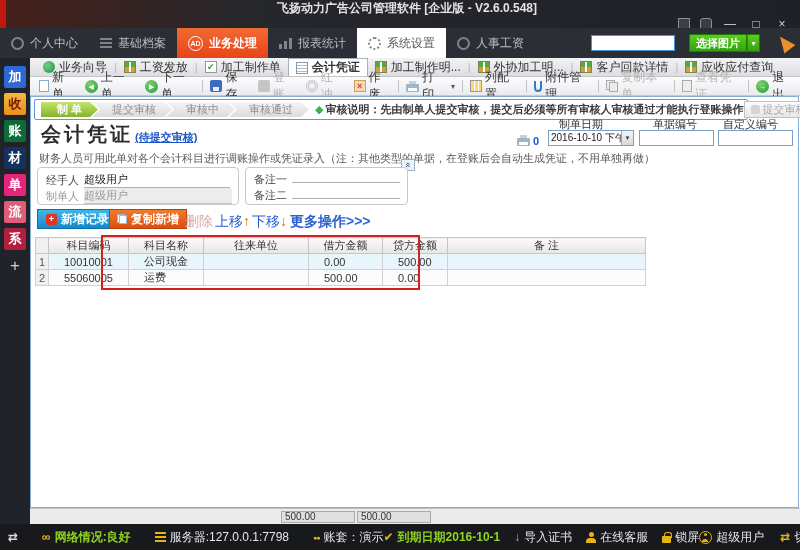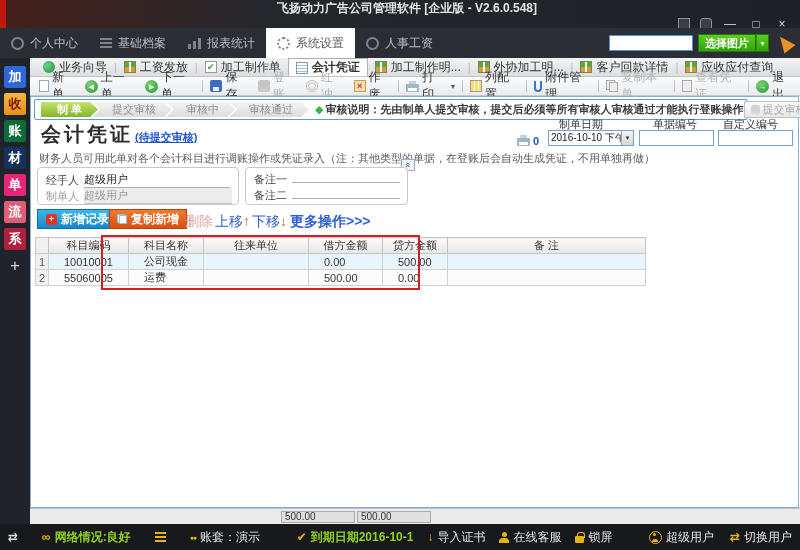--- a/index.html
+++ b/index.html
@@ -22,21 +22,21 @@
   .navtab{display:flex;align-items:center;gap:6px;padding:0 11px;font-size:12px;color:#b9bdc5;}
   .navtab.active{background:linear-gradient(#f26a33,#e84517);color:#fff;font-weight:bold;}
   .navtab.light{background:#fff;color:#555;}
   .nico{display:inline-block;flex:none;}
   .ring{width:13px;height:13px;border:2px solid #7e848e;border-radius:50%;}
   .ring.dotted{border-style:dotted;}
   .hlines{width:12px;height:10px;background:repeating-linear-gradient(#7e848e 0 2px,transparent 2px 4px);}
   .adbadge{width:15px;height:15px;border:1px solid #fff;border-radius:50%;color:#fff;font-size:7px;font-weight:bold;line-height:13px;text-align:center;}
   .cbar{position:relative;width:13px;height:11px;}
   .cbar i{position:absolute;bottom:0;width:3px;background:#7e848e;}
-  .nav-right{margin-left:auto;display:flex;align-items:center;gap:5px;padding-right:8px;}
+  .nav-right{margin-left:auto;display:flex;align-items:center;gap:14px;padding-right:8px;}
   .nav-input{width:84px;height:16px;border:1px solid #4a90d9;background:#fff;}
   .pick-btn{height:18px;background:linear-gradient(#5ecb1e,#2fa30a);color:#fff;font-size:11px;font-weight:bold;
     display:flex;align-items:center;padding:0 6px;border:1px solid #1e7a06;}
   .pick-caret{height:18px;width:13px;background:linear-gradient(#5ecb1e,#2fa30a);border:1px solid #1e7a06;border-left-color:#2a8f08;
     color:#fff;font-size:8px;display:flex;align-items:center;justify-content:center;}
   .cone{width:0;height:0;border-left:7px solid transparent;border-right:7px solid transparent;border-bottom:16px solid #e8912a;transform:rotate(-38deg);margin-left:4px;}
 
   
   .tabstrip{position:absolute;top:58px;left:30px;width:770px;height:19px;
     background:linear-gradient(#f2f3f5,#dcdee1);border-bottom:1px solid #c2c4c8;
@@ -194,20 +194,24 @@
   </div>
 
   <div class="navbar">
     <div class="navtab">
       <span class="nico ring"></span>
       <span>个人中心</span>
     </div>
     <div class="navtab">
       <span class="nico hlines"></span>
       <span>基础档案</span>
+    </div>
+    <div class="navtab active">
+      <span class="nico adbadge">AD</span>
+      <span>业务处理</span>
     </div>
     <div class="navtab">
       <span class="nico cbar">
           <i style="left:0;height:5px"></i>
           <i style="left:5px;height:8px"></i>
           <i style="left:10px;height:11px"></i>
         </span>
       <span>报表统计</span>
     </div>
     <div class="navtab light">
@@ -462,20 +466,21 @@
   </div>
 
   <div class="statusbar">
     <span class="sitem white-ico">⇄</span>
     <span class="sitem sgap">
       <span class="ygl">∞</span>
       <span class="green">网络情况:良好</span>
     </span>
     <span class="sitem sgap">
       <span class="srv-ico"></span>
+      <span>服务器:127.0.0.1:7798</span>
     </span>
     <span class="sitem sgap">
       <span class="coins">●●</span>
       <span>账套：演示</span>
     </span>
     <span class="sitem" style="margin-left:auto">
       <span class="ygl">✔</span>
       <span class="green">到期日期2016-10-1</span>
     </span>
     <span class="sitem" style="margin-left:14px">

